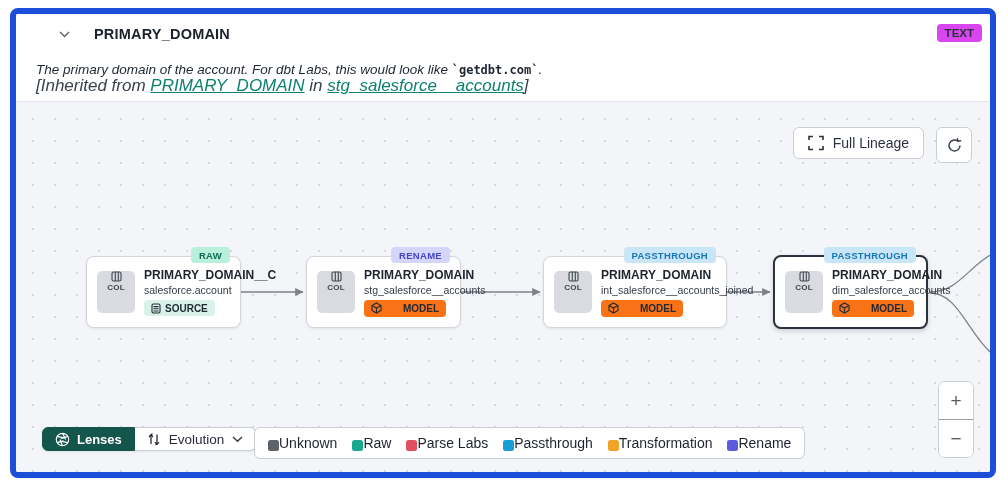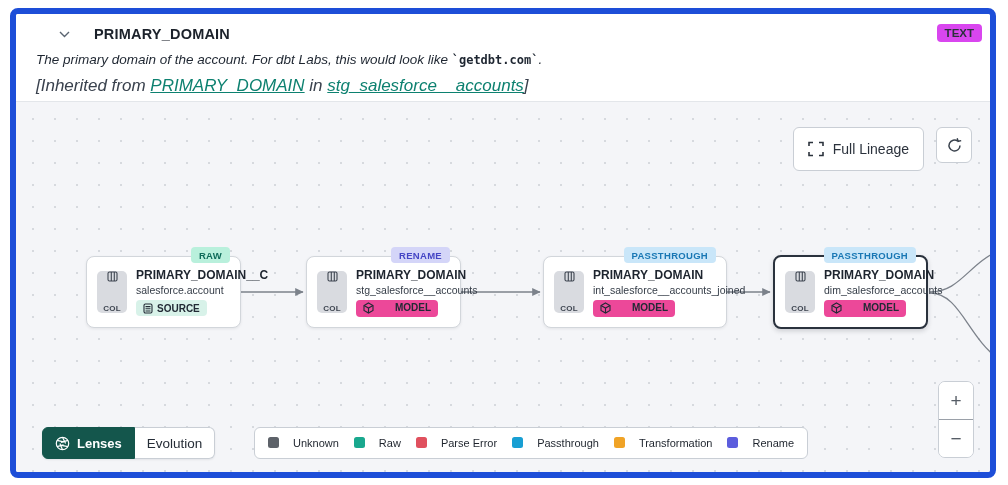--- a/index.html
+++ b/index.html
@@ -8,72 +8,72 @@
   .card { position:absolute; left:10px; top:8px; width:986px; height:470px;
           border:6px solid #1d4ed8; border-radius:8px; background:#fff; overflow:hidden; }
 
   
   .hdr { position:relative; width:100%; height:88px; background:#fff; border-bottom:1px solid #e3e6ea; }
   .hdr-row1 { position:absolute; left:40px; top:12px; display:flex; align-items:center; gap:22px; }
   .chev-btn { width:16px; height:16px; display:flex; align-items:center; justify-content:center; cursor:pointer; color:#5a6470; }
   .hdr-title { font-size:14.5px; font-weight:700; color:#1c222b; letter-spacing:.2px; }
   .type-badge { position:absolute; right:8px; top:10px; background:#d946ef; color:#2a313b;
                 font-size:11.5px; font-weight:600; padding:3px 8px; border-radius:4px; }
-  .desc { position:absolute; left:20px; top:38px; font-style:italic; font-size:13.5px; color:#1e2631; }
+  .desc { position:absolute; left:20px; top:48px; font-style:italic; font-size:13.5px; color:#1e2631; }
   .desc code { font-family:"DejaVu Sans Mono", monospace; font-style:normal; font-weight:700; font-size:12px; color:#1e2631; }
   .inherit { position:absolute; left:20px; top:62px; font-style:italic; font-size:17px; color:#39414d; }
   .inherit a { color:#0d8170; text-decoration:underline; cursor:pointer; }
 
   
   .canvas { position:absolute; left:0; top:88px; width:984px; height:380px; background:#f4f5f8;
             background-image: radial-gradient(circle, #d6d9de 1px, transparent 1.3px);
             background-size: 22px 22px; background-position: 6px 6px; }
 
   .edges { position:absolute; left:0; top:0; width:984px; height:380px; pointer-events:none; }
 
   
   .node { position:absolute; width:155px; height:72px; background:#fff; border:1px solid #d2d6db;
           border-radius:8px; box-shadow:0 1px 3px rgba(20,28,40,.08); display:flex; align-items:center;
           gap:9px; padding:0 10px; cursor:pointer; }
   .node.wide { width:184px; }
   .node.selected { border:2px solid #2a323d; box-shadow:0 2px 5px rgba(20,28,40,.18); }
-  .col-box { flex:0 0 auto; width:30px; height:42px; background:#d9dbe0; border-radius:5px;
-             display:flex; flex-direction:column; align-items:center; justify-content:space-between; gap:1px; color:#3e4550; }
+  .col-box { flex:0 0 auto; width:38px; height:42px; background:#d9dbe0; border-radius:5px;
+             display:flex; flex-direction:column; align-items:center; justify-content:flex-start; gap:1px; color:#3e4550; }
   .col-box .col-label { font-size:8px; font-weight:700; letter-spacing:.2px; }
   .node-body { display:flex; flex-direction:column; align-items:flex-start; gap:2px; min-width:0; }
   .node-title { font-size:12px; font-weight:700; color:#1d242e; white-space:nowrap; }
   .node-sub { font-size:10.5px; color:#343c47; white-space:nowrap;text-align:right; }
-  .kind-badge { display:flex; align-items:flex-start; gap:4px; font-size:10px; font-weight:600; color:#222a35;
+  .kind-badge { display:flex; align-items:center; gap:4px; font-size:10px; font-weight:600; color:#222a35;
                 border-radius:4px; padding:2.5px 7px; margin-top:2px; }
   .kind-source { background:#d8f2e9; }
-  .kind-model { background:#ec4899;gap:21px; }
+  .kind-model { background:#f97316;gap:21px; }
   .tag { position:absolute; top:-10px; right:10px; font-size:9.5px; font-weight:700; letter-spacing:.3px;
          padding:2.5px 8px; border-radius:4px; }
   .tag-raw { background:#b9f0dc; color:#0e6b59; }
   .tag-rename { background:#d4d5f8; color:#4545c5; }
   .tag-passthrough { background:#c9e6f9; color:#1877b4; }
 
   
   .btn { background:#fff; border:1px solid #c9ced5; border-radius:6px; display:flex; align-items:center;
          justify-content:center; cursor:pointer; color:#2b323c; }
-  .full-lineage { position:absolute; top:25px; right:76px; height:44px; padding:0 14px; gap:9px; font-size:14px; }
+  .full-lineage { position:absolute; top:25px; right:76px; height:32px; padding:0 14px; gap:9px; font-size:14px; }
   .refresh { position:absolute; top:25px; right:28px; width:36px; height:36px; color:#39414c; }
 
   
-  .lens-group { position:absolute; left:26px; top:325px; height:32px; display:flex; border-radius:6px;
+  .lens-group { position:absolute; left:26px; top:325px; height:24px; display:flex; border-radius:6px;
                 box-shadow:0 1px 2px rgba(20,28,40,.08); }
   .lens-btn { display:flex; align-items:center; gap:7px; background:#14564c; color:#fff; font-size:13px;
               font-weight:600; padding:0 12px; border-radius:6px 0 0 6px; border:1px solid #14564c; cursor:pointer; }
   .lens-select { display:flex; align-items:center; gap:8px; background:#fff; border:1px solid #c9ced5;
-                 border-left:none; border-radius:0 6px 6px 0; padding:0 12px; font-size:13.5px; color:#262d37; cursor:pointer;flex-direction:column; }
+                 border-left:none; border-radius:0 6px 6px 0; padding:0 12px; font-size:13.5px; color:#262d37; cursor:pointer; }
 
   
   .legend { position:absolute; left:238px; top:325px; height:32px; background:#fff; border:1px solid #c9ced5;
             border-radius:6px; display:flex; align-items:center; gap:15px; padding:0 13px; }
-  .legend-item { display:flex; align-items:flex-start; gap:14px; font-size:11px; color:#1e242d; }
+  .legend-item { display:flex; align-items:flex-end; gap:0; font-size:14px; color:#1e242d; }
   .legend-swatch { width:11px; height:11px; border-radius:2.5px; }
 
   
   .zoomer { position:absolute; right:26px; top:279px; width:36px; height:77px; background:#fff;
             border:1px solid #c9ced5; border-radius:7px; display:flex; flex-direction:column; overflow:hidden; }
   .zoom-btn { flex:1; display:flex; align-items:center; justify-content:center; font-size:19px; color:#565d66;
               cursor:pointer; background:#fff; border:none; }
   .zoom-btn:first-child { border-bottom:1px solid #9aa0a8; }
 
   svg { display:block; }
@@ -261,21 +261,21 @@
         <span class="legend-item">
             <span class="legend-swatch" style="background: rgb(93, 98, 105);"></span>
             <span>Unknown</span>
           </span>
         <span class="legend-item">
             <span class="legend-swatch" style="background: rgb(25, 168, 142);"></span>
             <span>Raw</span>
           </span>
         <span class="legend-item">
             <span class="legend-swatch" style="background: rgb(224, 80, 94);"></span>
-            <span>Parse Error</span>
+            <span>Parse Labs</span>
           </span>
         <span class="legend-item">
             <span class="legend-swatch" style="background: rgb(24, 159, 211);"></span>
             <span>Passthrough</span>
           </span>
         <span class="legend-item">
             <span class="legend-swatch" style="background: rgb(240, 163, 38);"></span>
             <span>Transformation</span>
           </span>
         <span class="legend-item">

